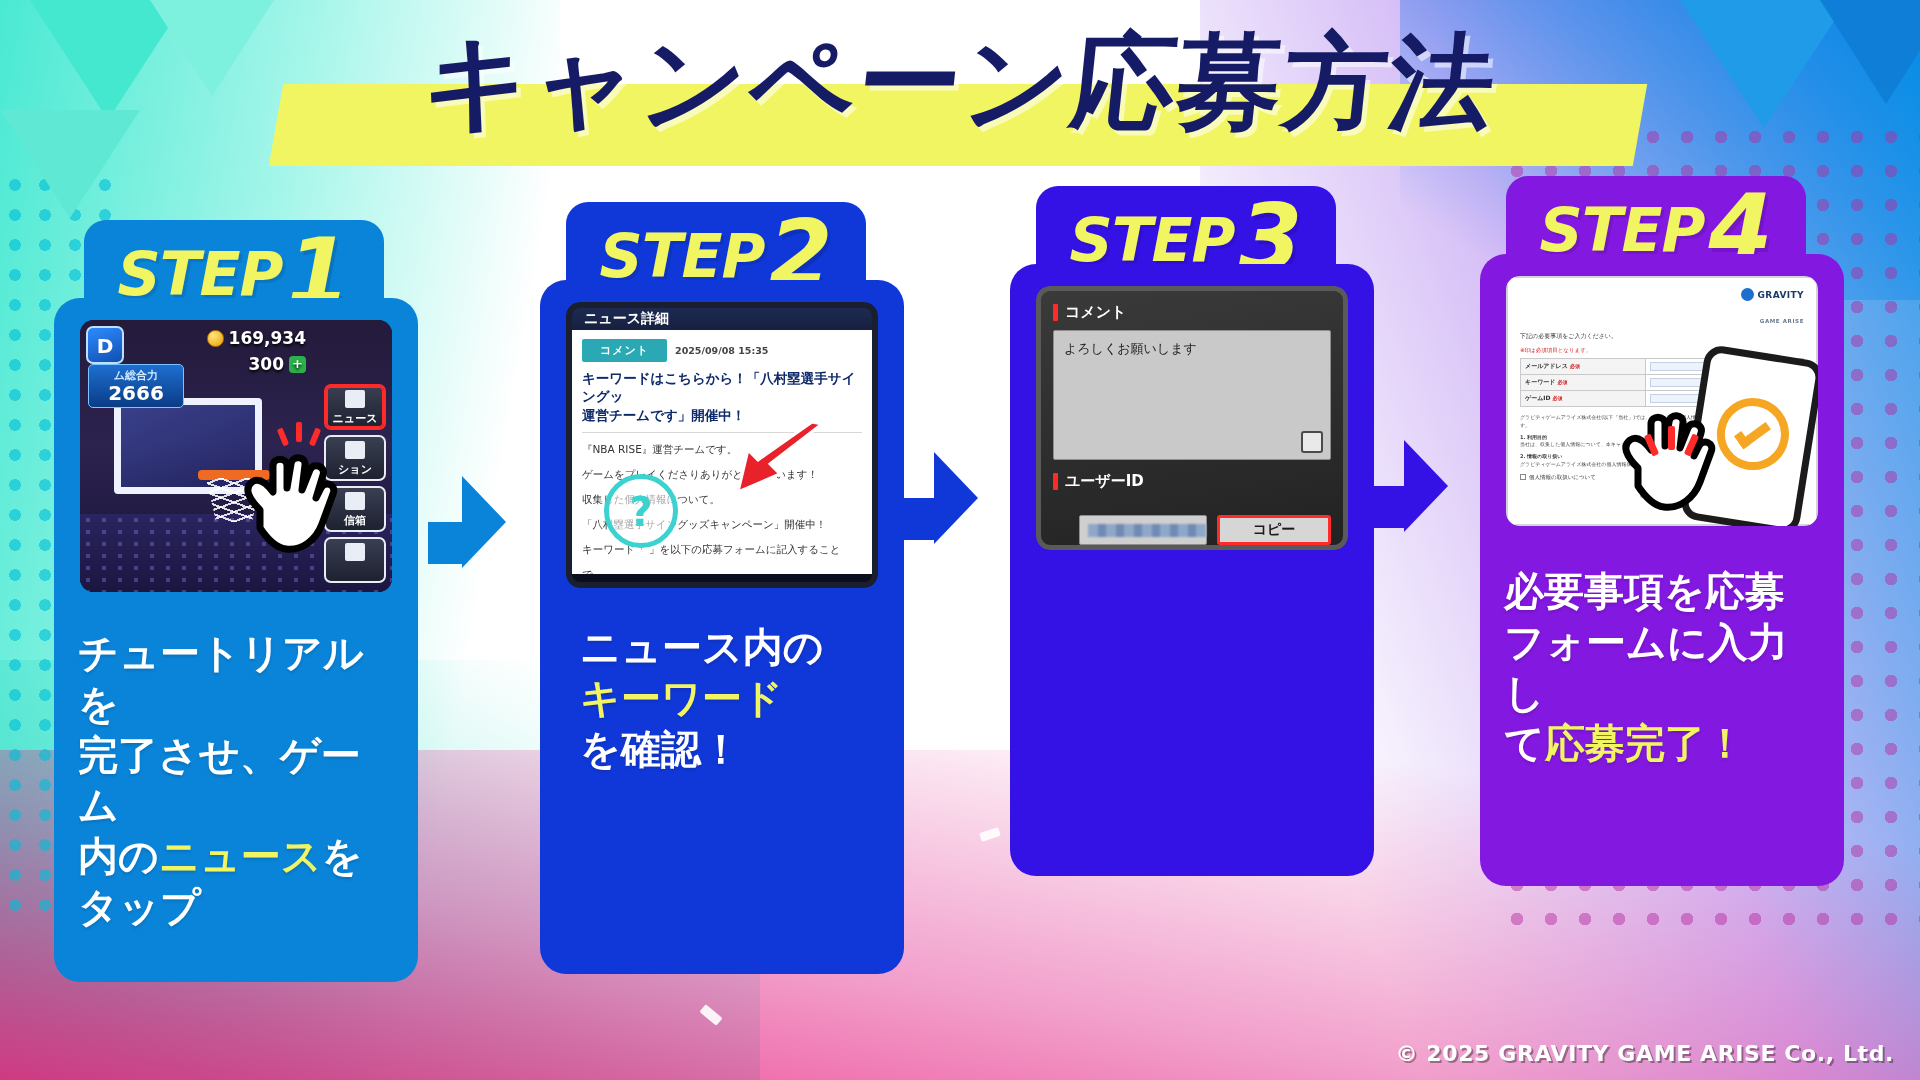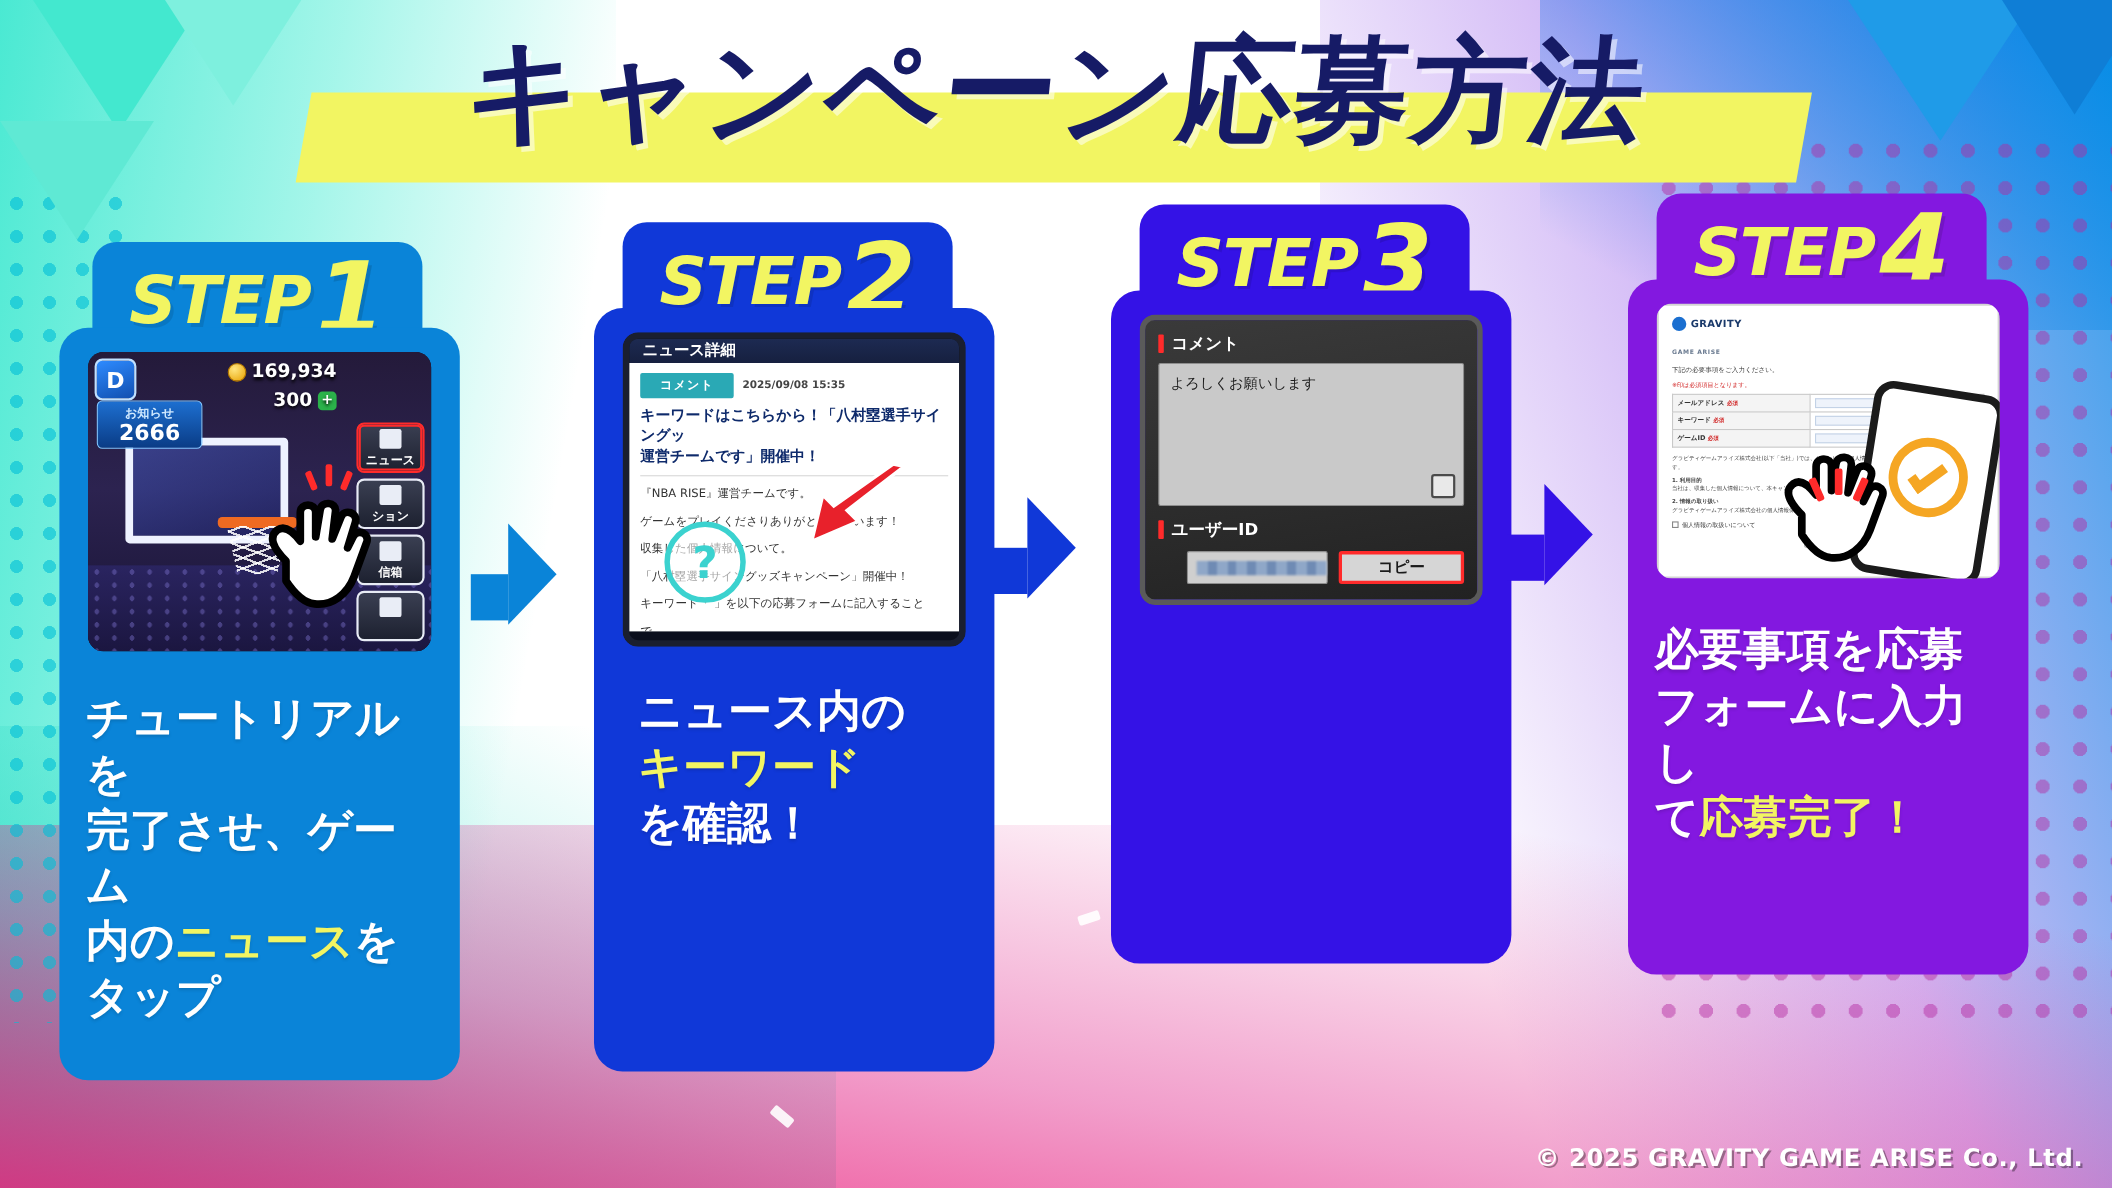--- a/index.html
+++ b/index.html
@@ -260,21 +260,21 @@
   .comment-area{
     margin-top:8px; height:130px; background:#c9c9c9;
     border:1px solid #8e8e8e; border-radius:2px;
     color:#1c1c1c; font-size:13px; padding:9px 10px;
     position:relative;
   }
   .pencil{
     position:absolute; right:7px; bottom:6px; width:22px; height:22px;
     border:2px solid #4a4a4a; border-radius:3px; background:#e9e9e9;
   }
-  .uid-row{ margin-top:10px; display:flex; align-items:flex-end; gap:10px;padding-left:26px; }
+  .uid-row{ margin-top:24px; display:flex; align-items:flex-end; gap:10px;padding-left:26px; }
   .uid-box{
     flex:1; height:30px; background:#cfcfcf; border:1px solid #8e8e8e;
     border-radius:2px; display:flex; align-items:center; padding-left:8px;
   }
   .uid-mask{
     width:118px; height:13px;
     background:repeating-linear-gradient(90deg,#8fa7c8 0 10px,#6f8bb4 10px 18px);
     filter: blur(1.1px);
   }
   .copy-btn{
@@ -282,21 +282,21 @@
     border:3px solid #ff2b2b; border-radius:3px;
     color:#1a1a1a; font-size:14px; font-weight:800;
     display:flex; align-items:center; justify-content:center;
   }
 
   
   .formshot{
     position:relative; width:100%; height:250px; background:#fff;
     border:2px solid #d4d4d4; border-radius:7px; overflow:hidden; padding:10px 12px;
   }
-  .brand{ display:flex; flex-direction:column; align-items:flex-start; gap:17px; margin-bottom:8px; }
+  .brand{ display:flex; flex-direction:column; align-items:flex-end; gap:17px; margin-bottom:8px; }
   .brand-top{ display:flex; align-items:center; gap:4px; }
   .brand-dot{ width:13px;height:13px;border-radius:50%;background:#1b6fd0; }
   .brand-name{ font-size:9px; font-weight:900; color:#1b3a6b; letter-spacing:.4px; }
   .brand-sub{ font-size:5.5px; font-weight:700; color:#6a7a90; letter-spacing:.6px; }
   .form-note{ font-size:6px; color:#333; margin-bottom:6px; }
   .form-req{ font-size:5.5px; color:#d02020; margin-bottom:4px; }
   .form-tbl{ width:100%; border-collapse:collapse; margin-bottom:7px; }
   .form-tbl td{ border:1px solid #c9c9c9; padding:3px 4px; font-size:6px; color:#333; }
   .form-tbl td.k{ width:44%; background:#f4f4f4; font-weight:700; }
   .form-tbl .inp{ height:9px; background:#eef3fb; border:1px solid #c3d2e6; }
@@ -373,21 +373,21 @@
       <div class="shot" style="top:22px;">
         <div class="game">
           <div class="court-floor"></div>
           <div class="backboard"></div>
           <div class="rim"></div>
           <div class="net"></div>
 
           <div class="avatar-sq">D</div>
 
           <div class="power-badge">
-            <span>お知らせ</span>
+            <span>ム総合力</span>
             <div class="power-val">2666</div>
           </div>
 
           <div class="score-box">
             <span class="coin"></span>
             <span>169,934</span>
           </div>
           <div class="gem-box">
             <span>300</span>
             <span class="plus-btn">+</span>

